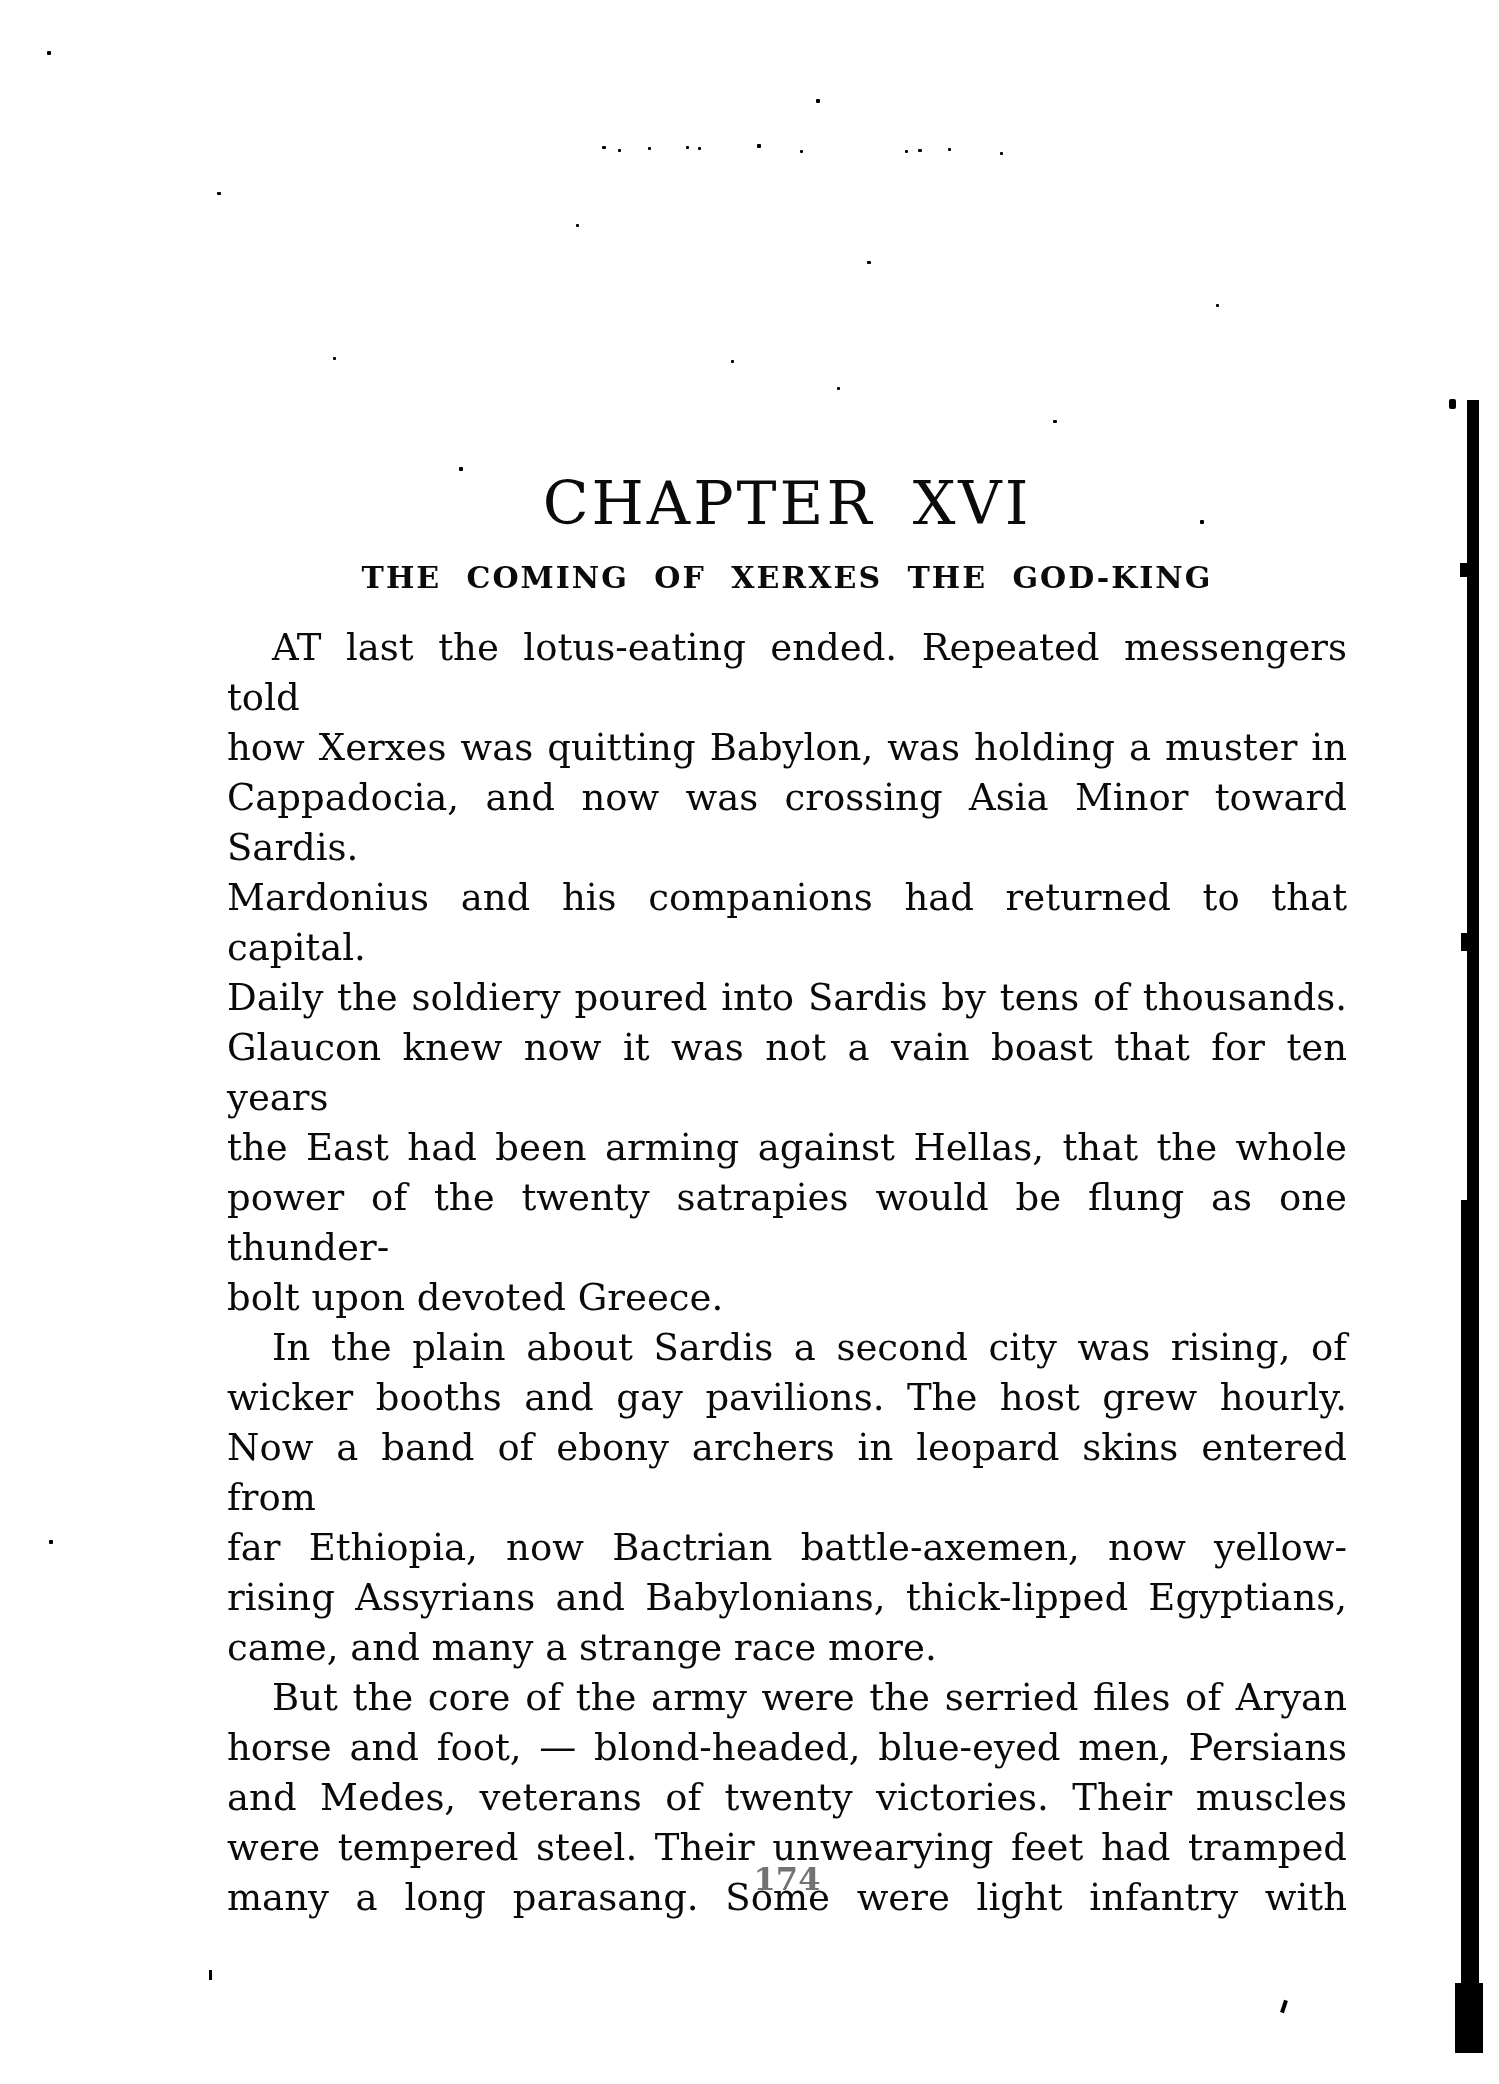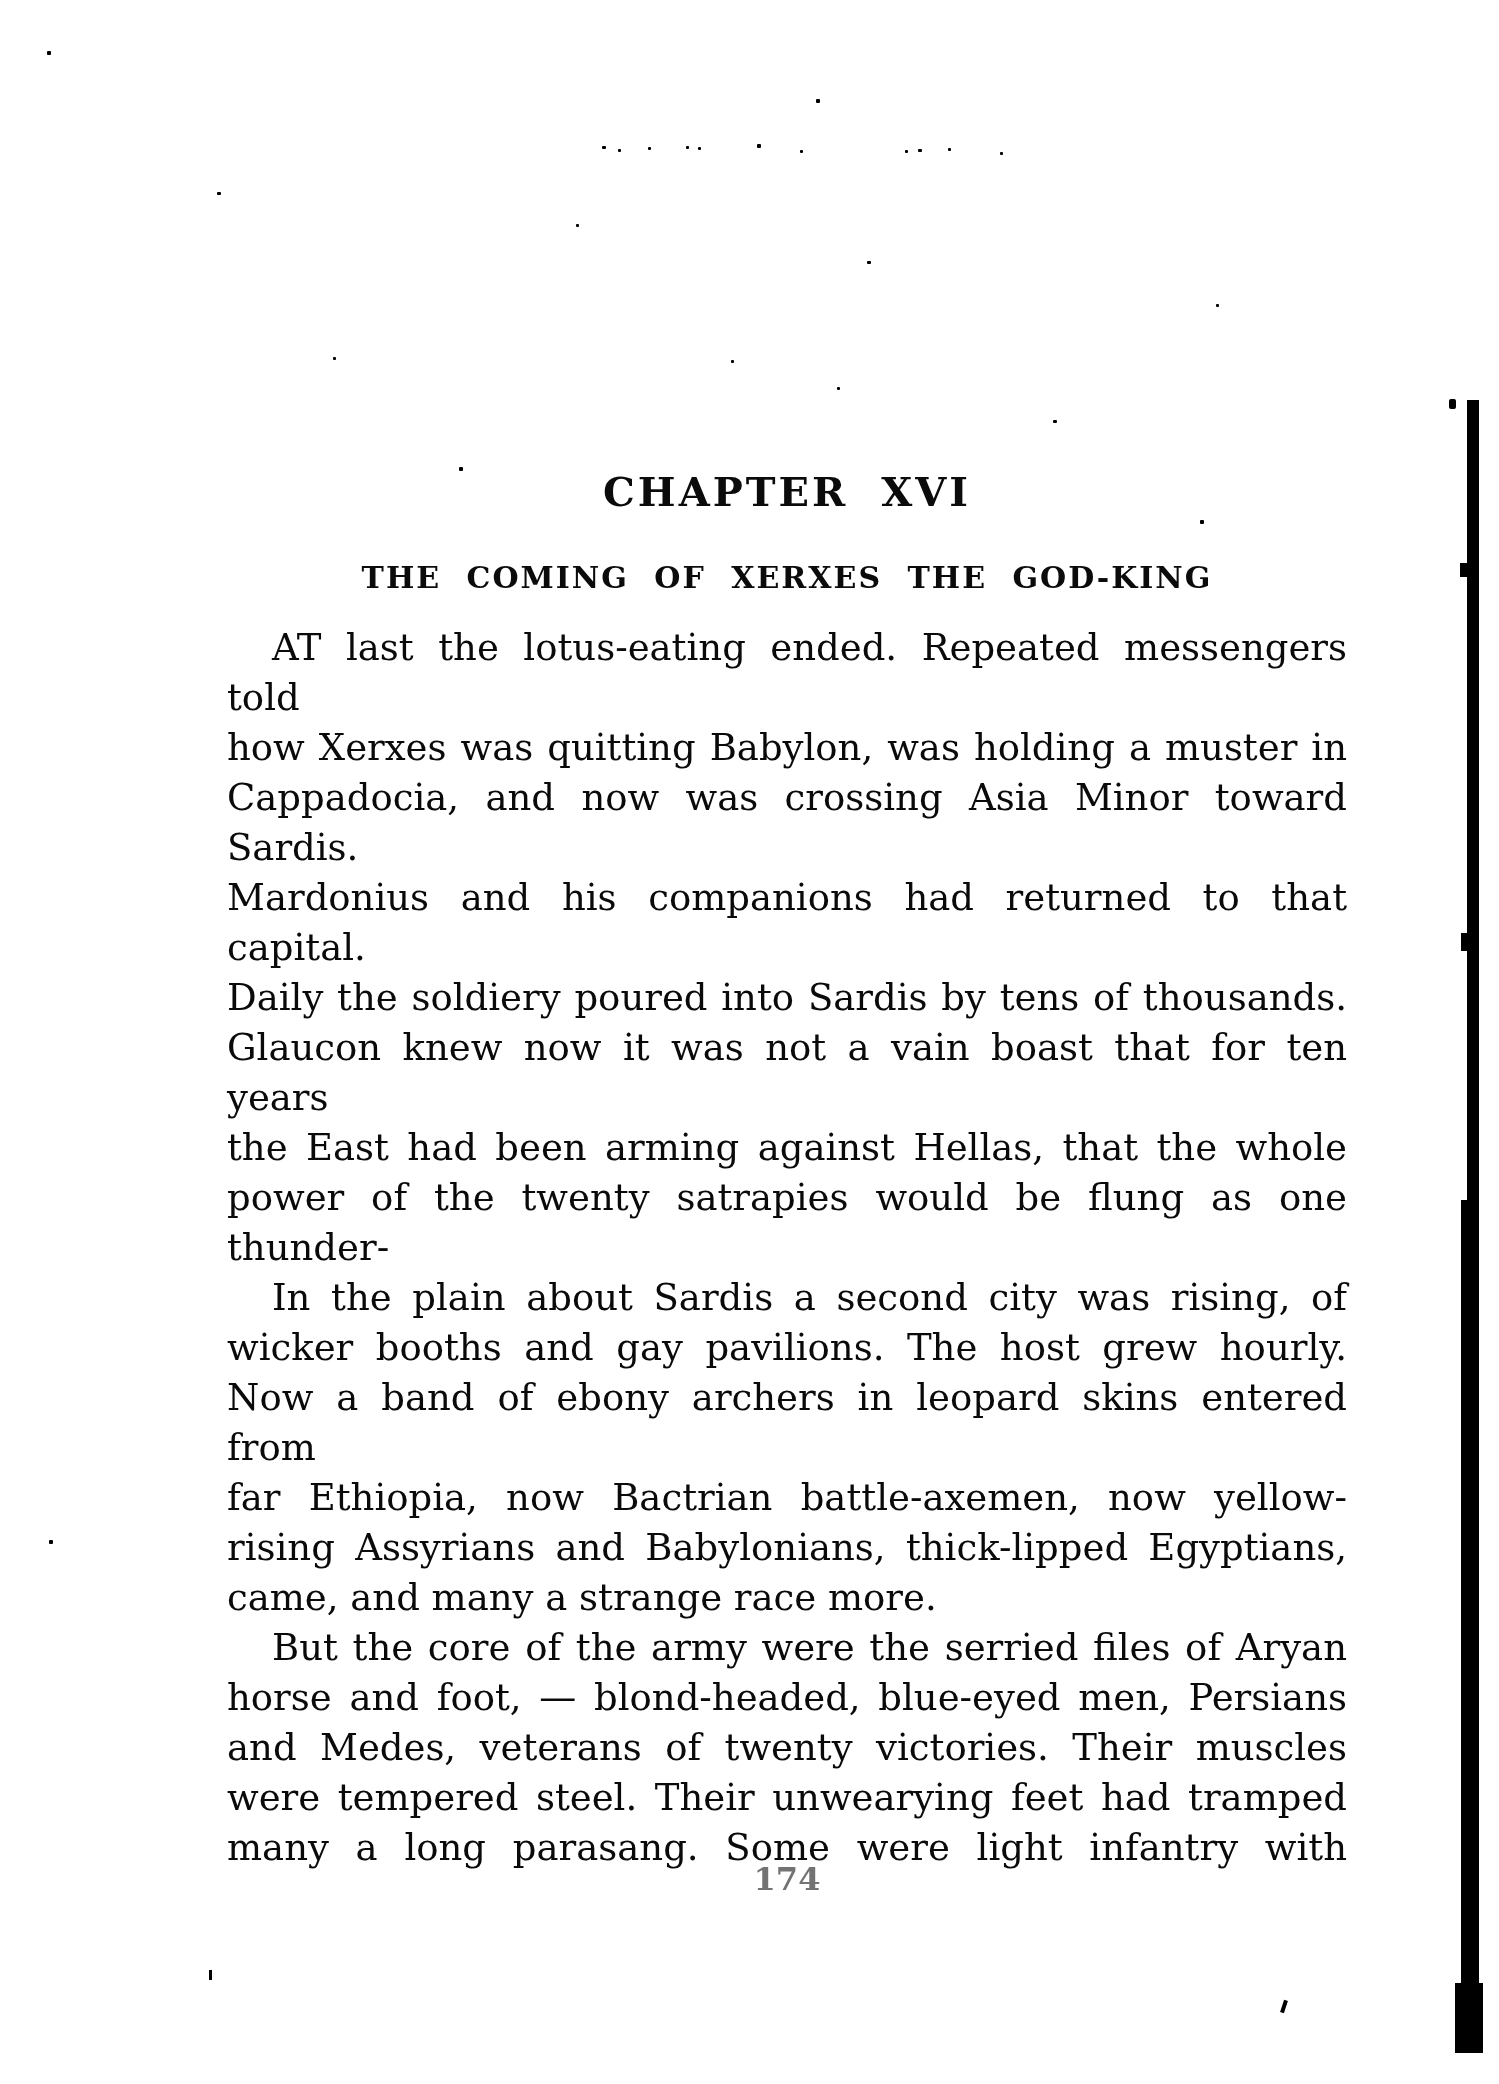--- a/index.html
+++ b/index.html
@@ -8,21 +8,21 @@
     background:#ffffff;
     font-family:"DejaVu Serif","Liberation Serif",serif;
     position:relative;
     overflow:hidden;
     color:#000;
   }
   .page{position:absolute;inset:0;}
   .heading{
     position:absolute;left:227px;top:468px;width:1120px;
     text-align:center;
-    font-size:40px;font-weight:700;
+    font-size:60px;font-weight:400;
     letter-spacing:3px;word-spacing:16px;
     color:#0b0b0b;
   }
   .subtitle{
     position:absolute;left:227px;top:560px;width:1120px;
     text-align:center;
     font-size:30px;font-weight:700;
     letter-spacing:2px;word-spacing:13px;
     color:#0b0b0b;
   }
@@ -74,20 +74,21 @@
 
   <div id="paragraphs" class="paragraphs">
       <div class="line indent">AT last the lotus-eating ended. Repeated messengers told</div>
       <div class="line">how Xerxes was quitting Babylon, was holding a muster in</div>
       <div class="line">Cappadocia, and now was crossing Asia Minor toward Sardis.</div>
       <div class="line">Mardonius and his companions had returned to that capital.</div>
       <div class="line">Daily the soldiery poured into Sardis by tens of thousands.</div>
       <div class="line">Glaucon knew now it was not a vain boast that for ten years</div>
       <div class="line">the East had been arming against Hellas, that the whole</div>
       <div class="line">power of the twenty satrapies would be flung as one thunder-</div>
+      <div class="line end">bolt upon devoted Greece.</div>
       <div class="line indent">In the plain about Sardis a second city was rising, of</div>
       <div class="line">wicker booths and gay pavilions. The host grew hourly.</div>
       <div class="line">Now a band of ebony archers in leopard skins entered from</div>
       <div class="line">far Ethiopia, now Bactrian battle-axemen, now yellow-</div>
       <div class="line">rising Assyrians and Babylonians, thick-lipped Egyptians,</div>
       <div class="line end">came, and many a strange race more.</div>
       <div class="line indent">But the core of the army were the serried files of Aryan</div>
       <div class="line">horse and foot, — blond-headed, blue-eyed men, Persians</div>
       <div class="line">and Medes, veterans of twenty victories. Their muscles</div>
       <div class="line">were tempered steel. Their unwearying feet had tramped</div>

